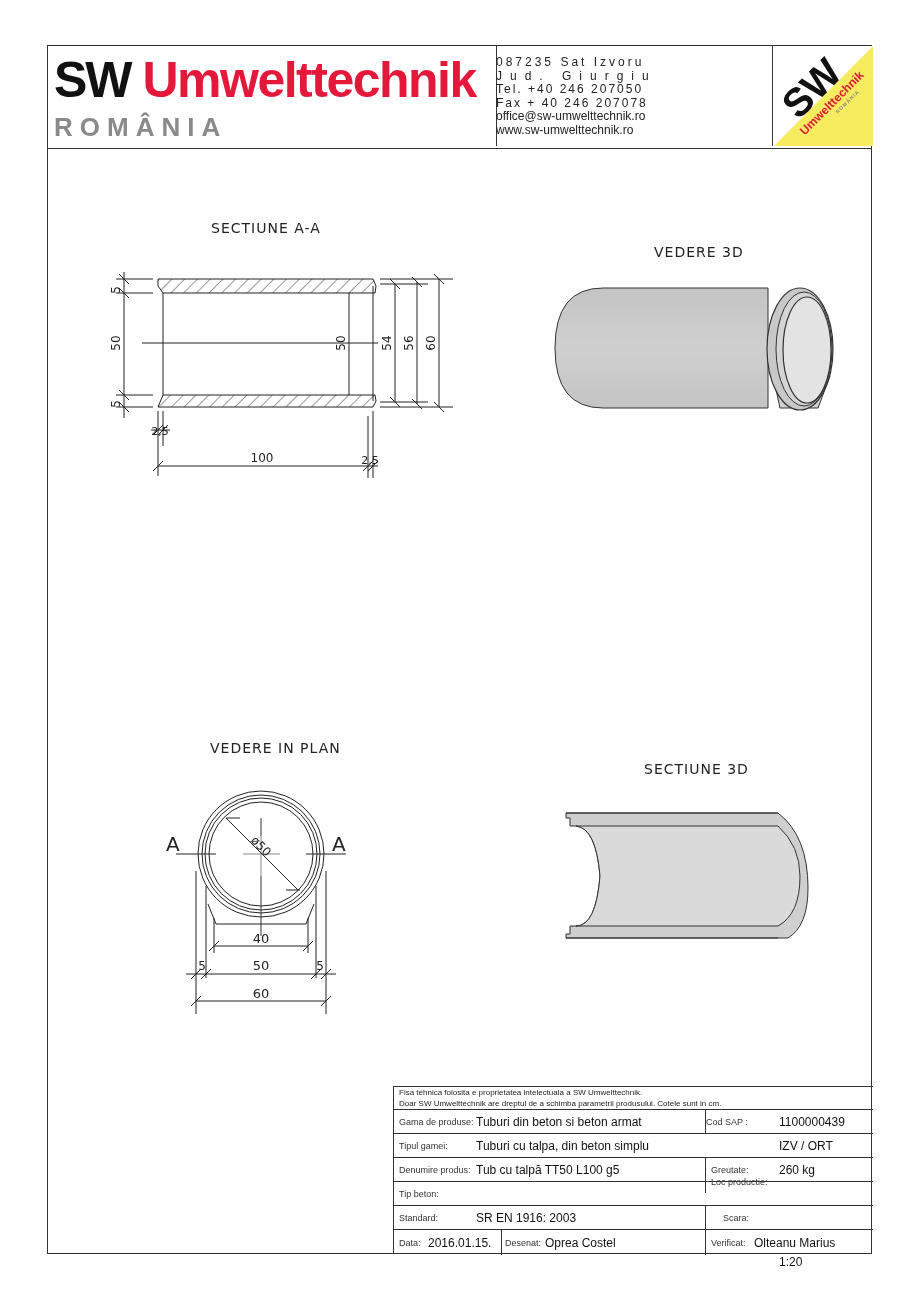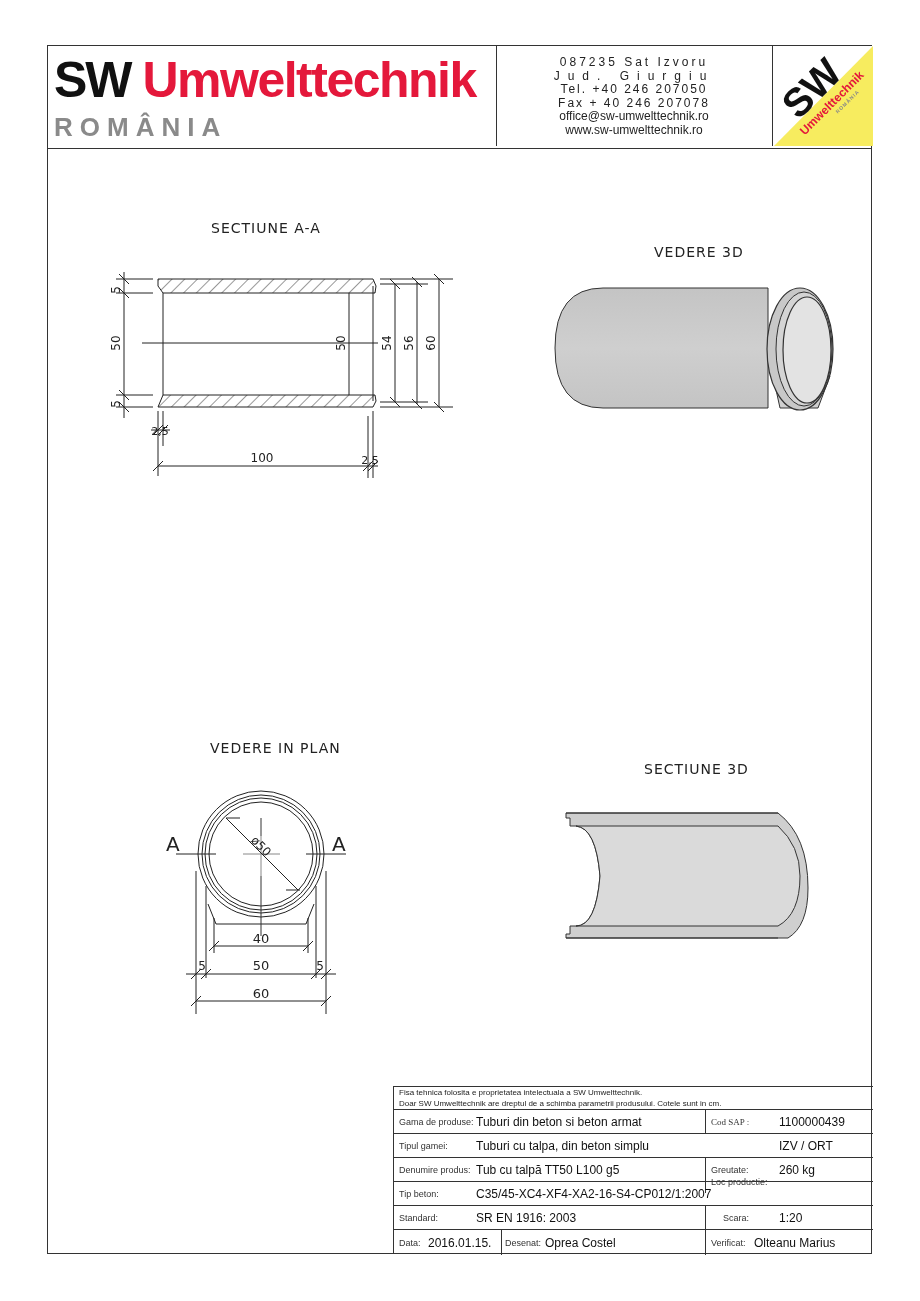--- a/index.html
+++ b/index.html
@@ -3,21 +3,21 @@
 <meta charset="utf-8">
 <style>
   html, body { margin:0; padding:0; background:#ffffff; }
   body { width:920px; height:1301px; position:relative; overflow:hidden; font-family:"Liberation Sans", sans-serif; color:#222; }
   .sheet { position:absolute; left:47px; top:45px; width:825px; height:1209px; border:1.5px solid #333; box-sizing:border-box; }
   .header { position:absolute; left:0; top:0; width:100%; height:102px; border-bottom:1.5px solid #333; }
   .brand { position:absolute; left:0; top:0; width:448px; height:100px; border-right:1.2px solid #333; }
   .brand-sw { position:absolute; left:6px; top:4px; font-family:"Liberation Sans", sans-serif; font-weight:bold; font-size:50px; letter-spacing:-2px; color:#111; line-height:60px; }
   .brand-um { color:#e4183b; letter-spacing:-1.5px; }
   .brand-ro { position:absolute; left:6px; top:66px; font-family:"Liberation Sans", sans-serif; font-weight:bold; font-size:26px; letter-spacing:7px; color:#8a8a8a; }
-  .contact { position:absolute; left:448px; top:0; width:277px; height:100px; border-right:1.2px solid #333; text-align:center; font-family:"Liberation Sans", sans-serif; font-size:12px; line-height:13.5px; padding-top:10px; box-sizing:border-box; color:#222; }
+  .contact { position:absolute; left:448px; top:0; width:277px; height:100px; border-right:1.2px solid #333; text-align:left; font-family:"Liberation Sans", sans-serif; font-size:12px; line-height:13.5px; padding-top:10px; box-sizing:border-box; color:#222; }
   .contact .sp { letter-spacing:3px; }
   .logo { position:absolute; left:726px; top:0; width:99px; height:100px; overflow:hidden; }
   .logo svg { display:block; }
   .label { position:absolute; font-family:"DejaVu Sans", sans-serif; font-size:14px; color:#222; letter-spacing:1px; font-weight:normal; }
   .drawing { position:absolute; left:0; top:0; }
   .tblock { position:absolute; left:345px; top:1040px; width:480px; height:168px; border-left:1.2px solid #333; border-top:1.2px solid #333; box-sizing:border-box; font-family:"Liberation Sans", sans-serif; }
   .trow { position:absolute; left:0; width:100%; border-bottom:1px solid #333; box-sizing:border-box; }
   .tnote { font-size:8px; line-height:11px; padding:0 5px; color:#222; }
   .cell { position:absolute; top:0; height:100%; display:flex; align-items:center; box-sizing:border-box; }
   .cell.div { border-left:1px solid #333; }
@@ -204,21 +204,21 @@
       <div class="tnote">Fisa tehnica folosita e proprietatea intelectuala a SW Umwelttechnik.</div>
       <div class="tnote">Doar SW Umwelttechnik are dreptul de a schimba parametrii produsului. Cotele sunt in cm.</div>
     </div>
     <div class="trow" style="top:23px; height:24px;">
       <div class="cell" style="left:5px;">
           <span class="k">Gama de produse:</span>
         </div>
       <div class="cell" style="left:82px;">
           <span class="v">Tuburi din beton si beton armat</span>
         </div>
-      <div class="cell div" style="left:311px; width:169px; padding-left:5px;font-family:Liberation Serif, serif;">
+      <div class="cell div" style="left:311px; width:169px; ">
           <span class="k">Cod SAP :</span>
         </div>
       <div class="cell" style="left:385px;">
           <span class="v">1100000439</span>
         </div>
     </div>
     <div class="trow" style="top:47px; height:24px;">
       <div class="cell" style="left:5px;">
           <span class="k">Tipul gamei:</span>
         </div>
@@ -243,35 +243,32 @@
           <span class="k">Greutate:</span>
         </div>
       <div class="cell" style="left:385px;">
           <span class="v">260 kg</span>
         </div>
     </div>
     <div class="trow" style="top:95px; height:24px;">
       <div class="cell" style="left:5px;">
           <span class="k">Tip beton:</span>
         </div>
-      <div class="cell" style="left:82px;">
-          <span class="v">C35/45-XC4-XF4-XA2-16-S4-CP012/1:2007</span>
-        </div>
     </div>
     <div class="trow" style="top:119px; height:24px;">
       <div class="cell" style="left:5px;">
           <span class="k">Standard:</span>
         </div>
       <div class="cell" style="left:82px;">
           <span class="v">SR EN 1916: 2003</span>
         </div>
       <div class="cell div" style="left:311px; width:169px; padding-left:17px;">
           <span class="k">Scara:</span>
         </div>
-      <div class="cell" style="left:385px;">
+      <div class="cell" style="left:385px;margin-top:44px;">
           <span class="v">1:20</span>
         </div>
     </div>
     <div class="trow" style="top:143px; height:25px; border-bottom:none;">
       <div class="cell" style="left:5px;">
           <span class="k">Data:</span>
         </div>
       <div class="cell" style="left:34px;">
           <span class="v">2016.01.15.</span>
         </div>

